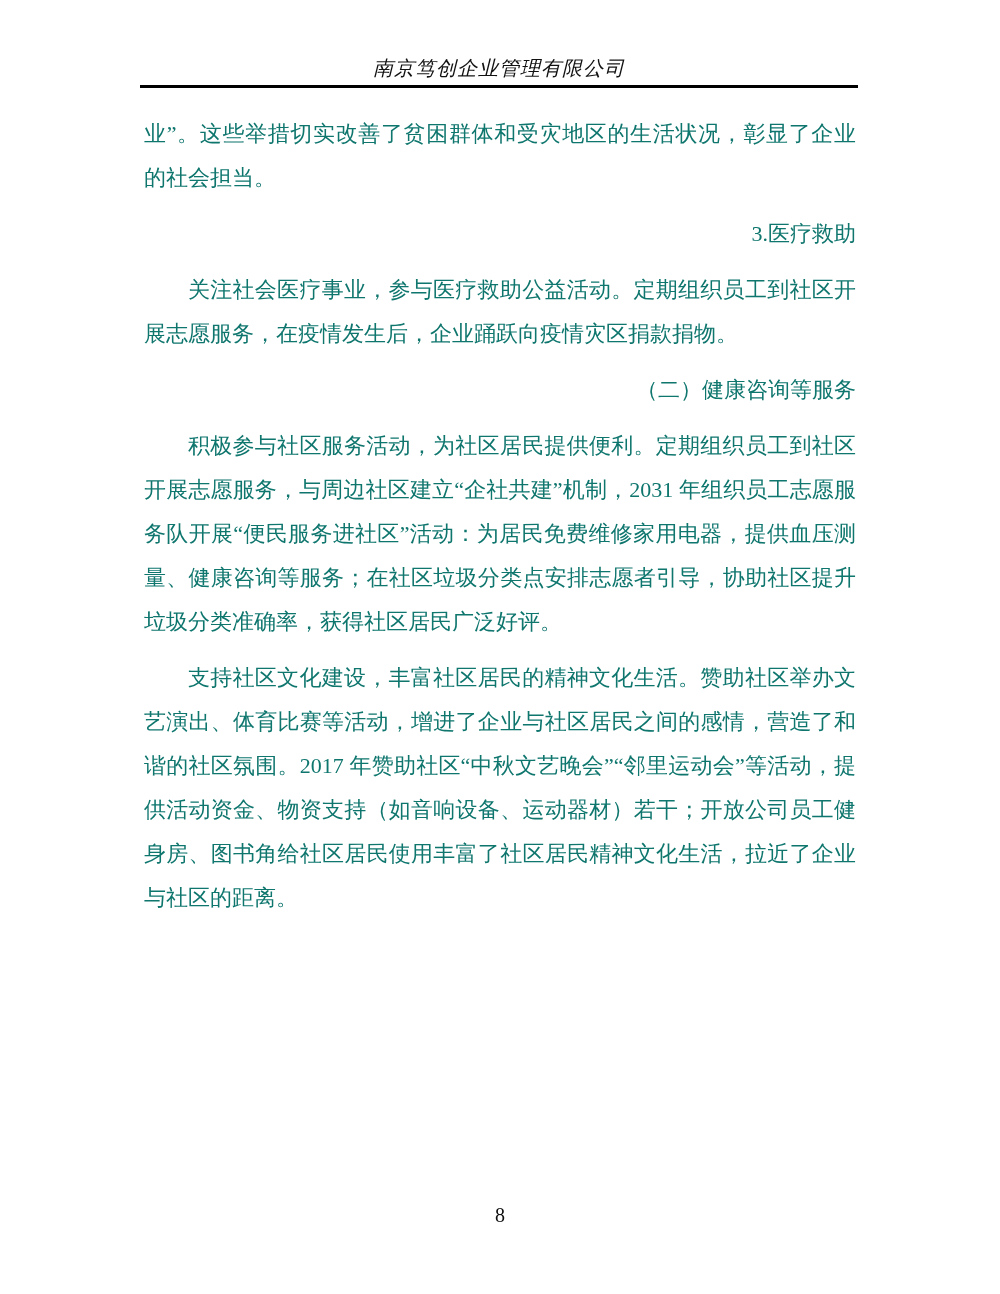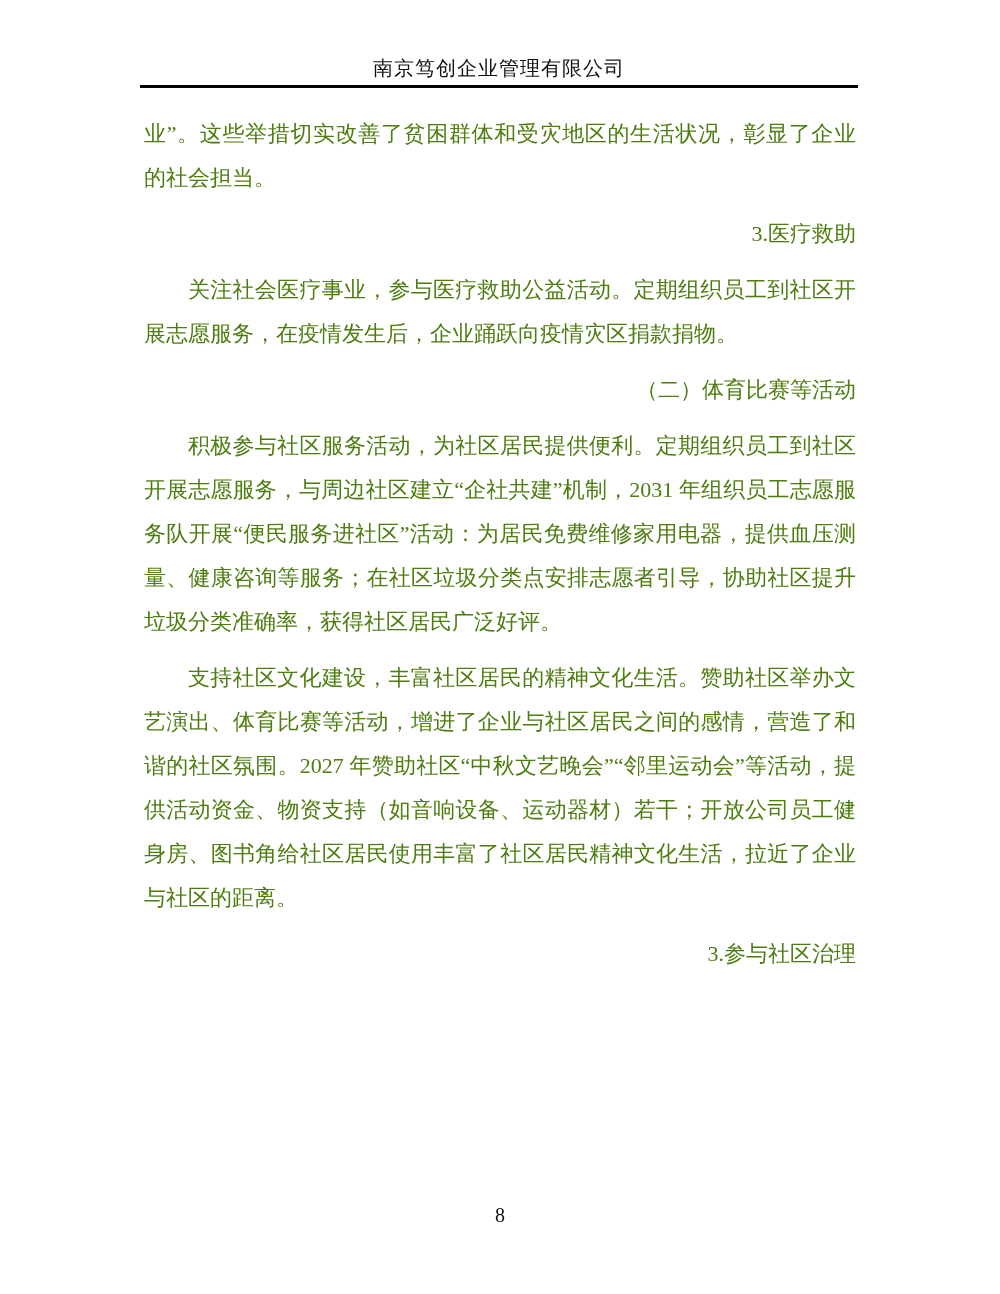--- a/index.html
+++ b/index.html
@@ -25,29 +25,30 @@
     text-align: center;
     border-bottom: 3px solid #000000;
     padding-top: 56px;
     padding-bottom: 5px;
   }
   .header-title {
     font-size: 20px;
     line-height: 24px;
     letter-spacing: 1px;
     color: #111111;
+    font-style: italic;
   }
   .doc-body {
     position: absolute;
     top: 112px;
     left: 144px;
     width: 712px;
     font-size: 22px;
     line-height: 44px;
-    color: #4d7c0f;
+    color: #0f766e;
   }
   .doc-body p {
     margin: 0;
   }
   .doc-body p + p {
     margin-top: 12px;
   }
   .p-continuation {
     text-indent: 0;
     text-align: justify;
@@ -79,23 +80,22 @@
 <div class="page">
 
   <div class="page-header">
     <div class="header-title">南京笃创企业管理有限公司</div>
   </div>
 
   <div class="doc-body" id="doc-body">
       <p class="p-continuation">业”。这些举措切实改善了贫困群体和受灾地区的生活状况，彰显了企业的社会担当。</p>
       <p class="p-heading">3.医疗救助</p>
       <p class="p-body">关注社会医疗事业，参与医疗救助公益活动。定期组织员工到社区开展志愿服务，在疫情发生后，企业踊跃向疫情灾区捐款捐物。</p>
-      <p class="p-heading">（二）体育比赛等活动</p>
+      <p class="p-heading">（二）健康咨询等服务</p>
       <p class="p-body">积极参与社区服务活动，为社区居民提供便利。定期组织员工到社区开展志愿服务，与周边社区建立“企社共建”机制，2031 年组织员工志愿服务队开展“便民服务进社区”活动：为居民免费维修家用电器，提供血压测量、健康咨询等服务；在社区垃圾分类点安排志愿者引导，协助社区提升垃圾分类准确率，获得社区居民广泛好评。</p>
-      <p class="p-body">支持社区文化建设，丰富社区居民的精神文化生活。赞助社区举办文艺演出、体育比赛等活动，增进了企业与社区居民之间的感情，营造了和谐的社区氛围。2027 年赞助社区“中秋文艺晚会”“邻里运动会”等活动，提供活动资金、物资支持（如音响设备、运动器材）若干；开放公司员工健身房、图书角给社区居民使用丰富了社区居民精神文化生活，拉近了企业与社区的距离。</p>
-      <p class="p-heading">3.参与社区治理</p>
+      <p class="p-body">支持社区文化建设，丰富社区居民的精神文化生活。赞助社区举办文艺演出、体育比赛等活动，增进了企业与社区居民之间的感情，营造了和谐的社区氛围。2017 年赞助社区“中秋文艺晚会”“邻里运动会”等活动，提供活动资金、物资支持（如音响设备、运动器材）若干；开放公司员工健身房、图书角给社区居民使用丰富了社区居民精神文化生活，拉近了企业与社区的距离。</p>
     </div>
 
   <div class="page-footer">
     <span class="page-number">8</span>
   </div>
 
 </div>
 
 </body></html>

